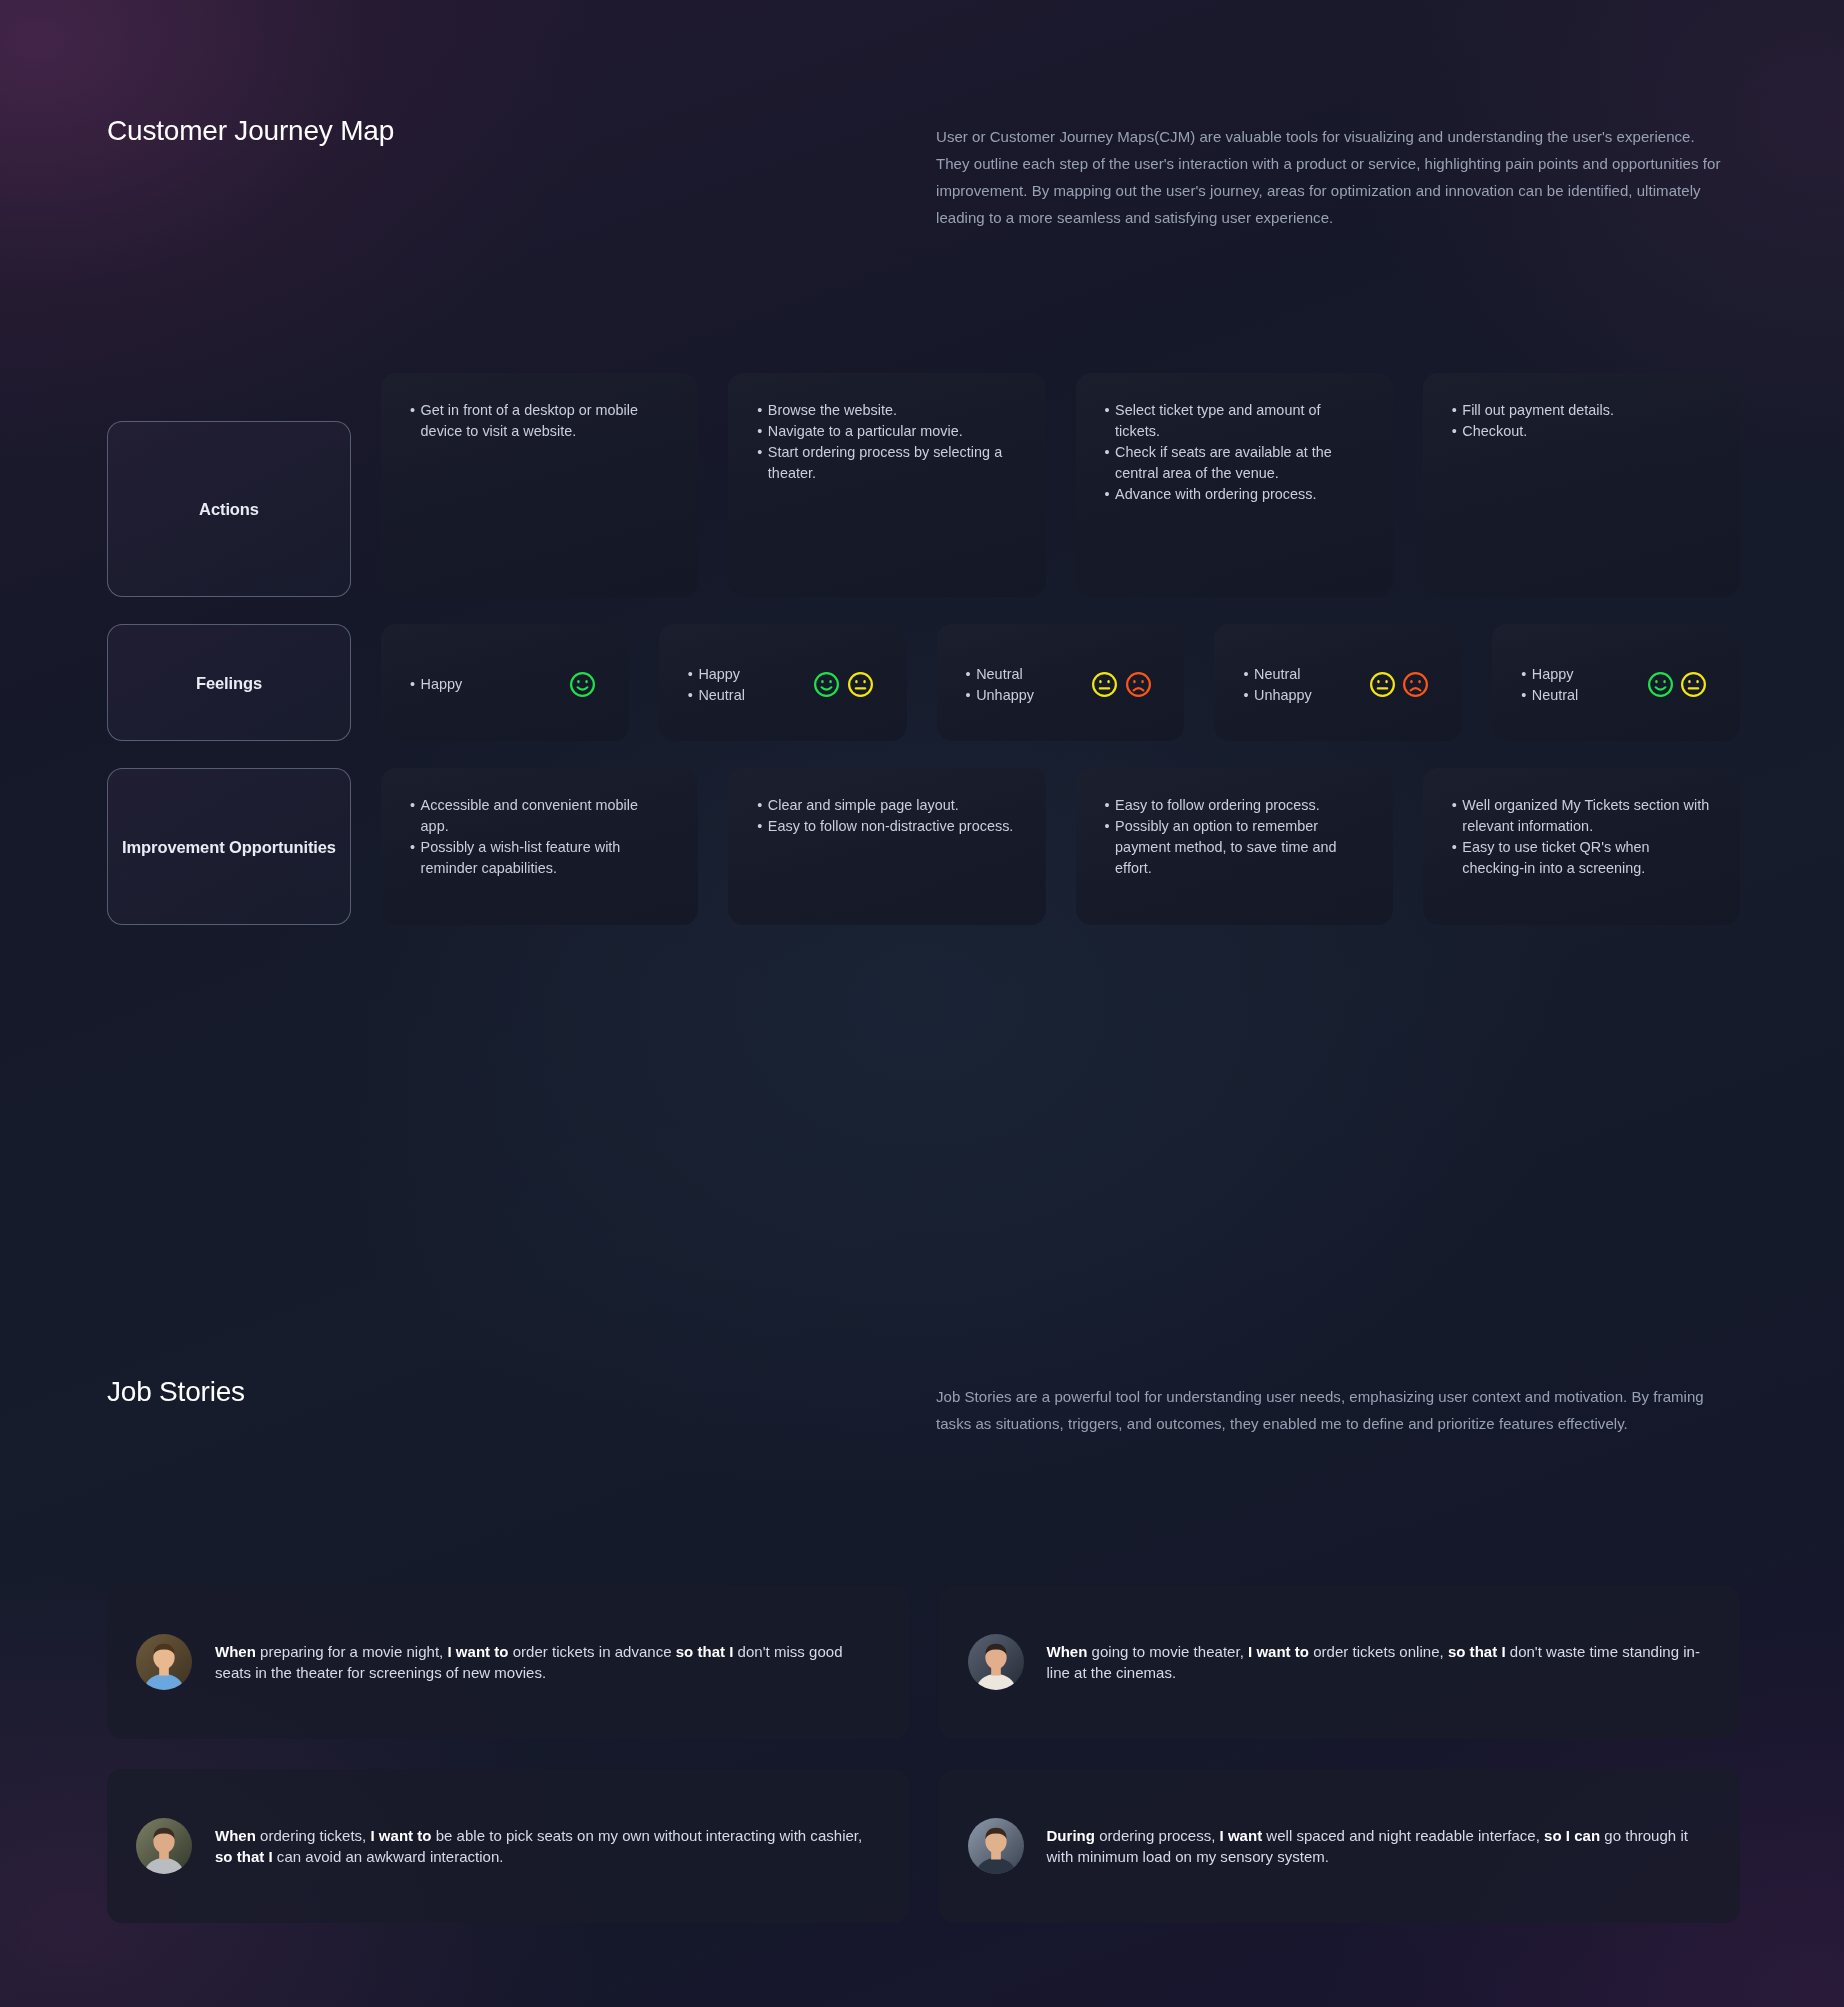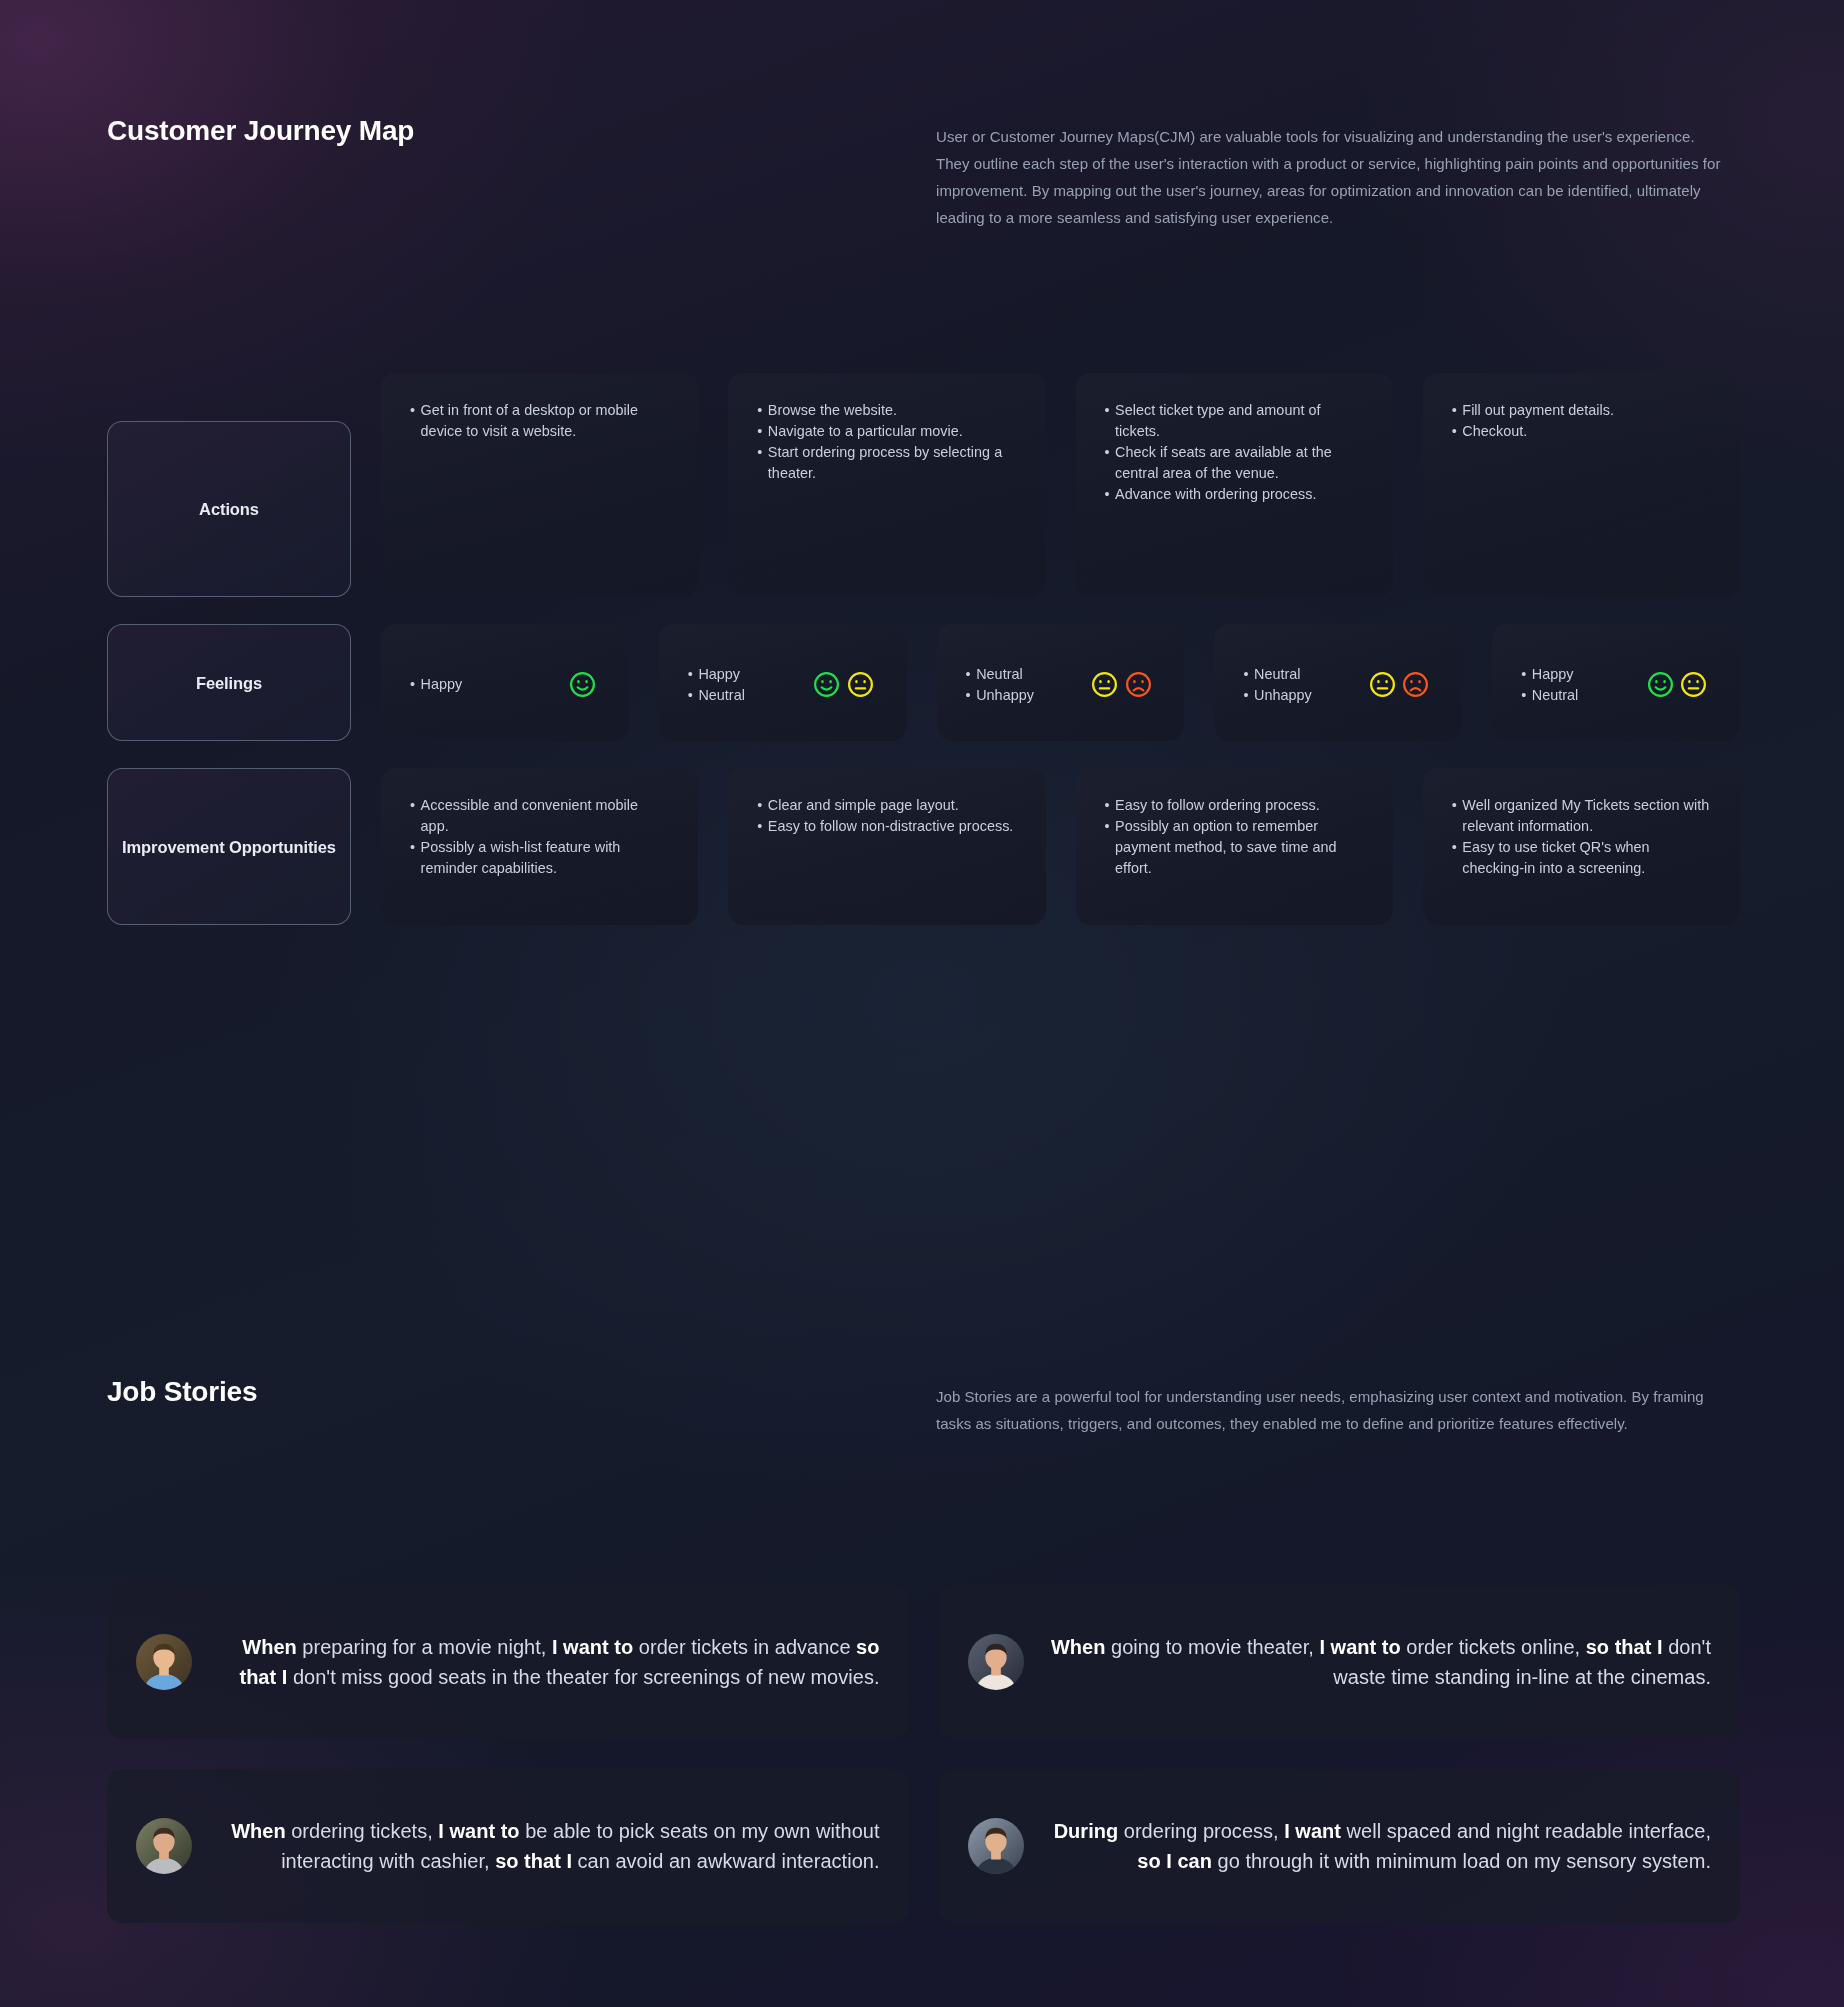--- a/index.html
+++ b/index.html
@@ -24,21 +24,21 @@
       radial-gradient(672px 500px at 98% 99%, rgba(56,32,66,0.5) 0%, rgba(20,22,37,0) 72%),
       linear-gradient(160deg, #231a33 0%, #151828 28%, #161c2c 55%, #14182a 78%, #1a1430 100%);
     overflow: hidden;
   }
 
   
   .section-title {
     position: absolute;
     color: #ffffff;
     font-size: 28px;
-    font-weight: bold;
+    font-weight: normal;
     letter-spacing: -0.2px;
   }
   #cjm-title { left: 107px; top: 115px; }
   #js-title  { left: 107px; top: 1376px; }
 
   .section-desc {
     position: absolute;
     width: 792px;
     color: #98a0b4;
     font-size: 15px;
@@ -169,24 +169,23 @@
   .avatar {
     width: 56px; height: 56px;
     flex: 0 0 56px;
     border-radius: 50%;
     overflow: hidden;
     position: relative;
   }
   .avatar svg { display: block; width: 56px; height: 56px; }
   .story-text {
     color: #d6dbe6;
-    font-size: 20px;
-    line-height: 30px;
+    font-size: 15px;
+    line-height: 21px;
     letter-spacing: 0.02px;
-    text-align: right;
   }
   .story-text b { color: #ffffff; font-weight: bold; }
 </style>
 </head>
 <body>
 
 <div id="page">
 
   <h1 id="cjm-title" class="section-title">Customer Journey Map</h1>
   <p id="cjm-desc" class="section-desc">User or Customer Journey Maps(CJM) are valuable tools for visualizing and understanding the user's experience. They outline each step of the user's interaction with a product or service, highlighting pain points and opportunities for improvement. By mapping out the user's journey, areas for optimization and innovation can be identified, ultimately leading to a more seamless and satisfying user experience.</p>

